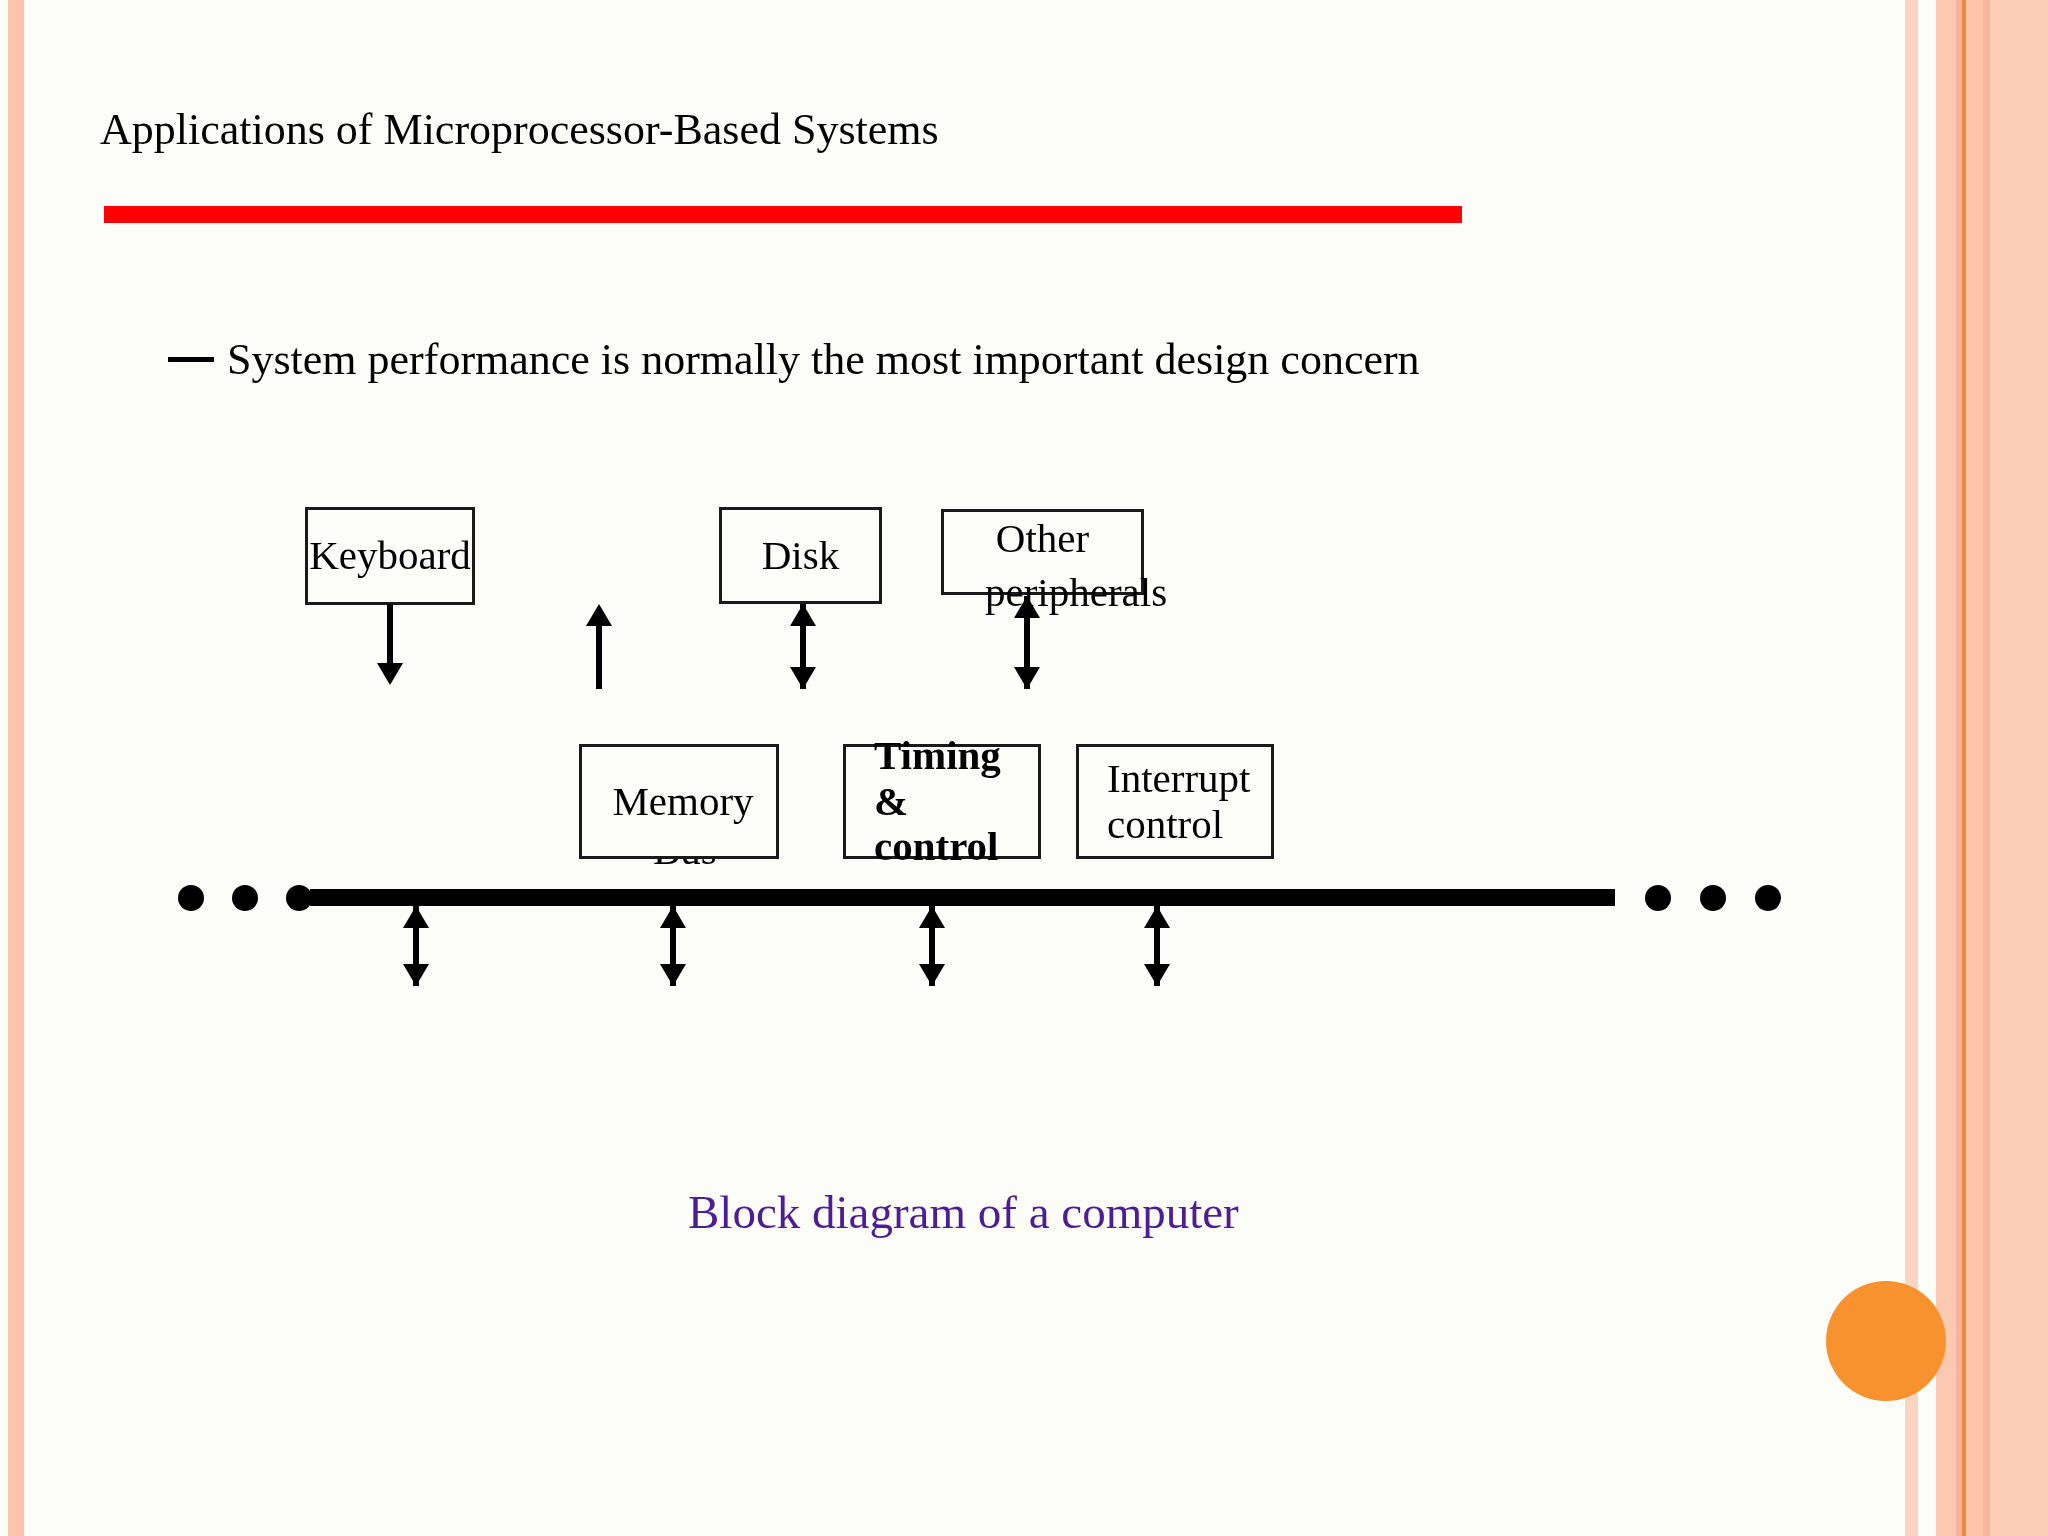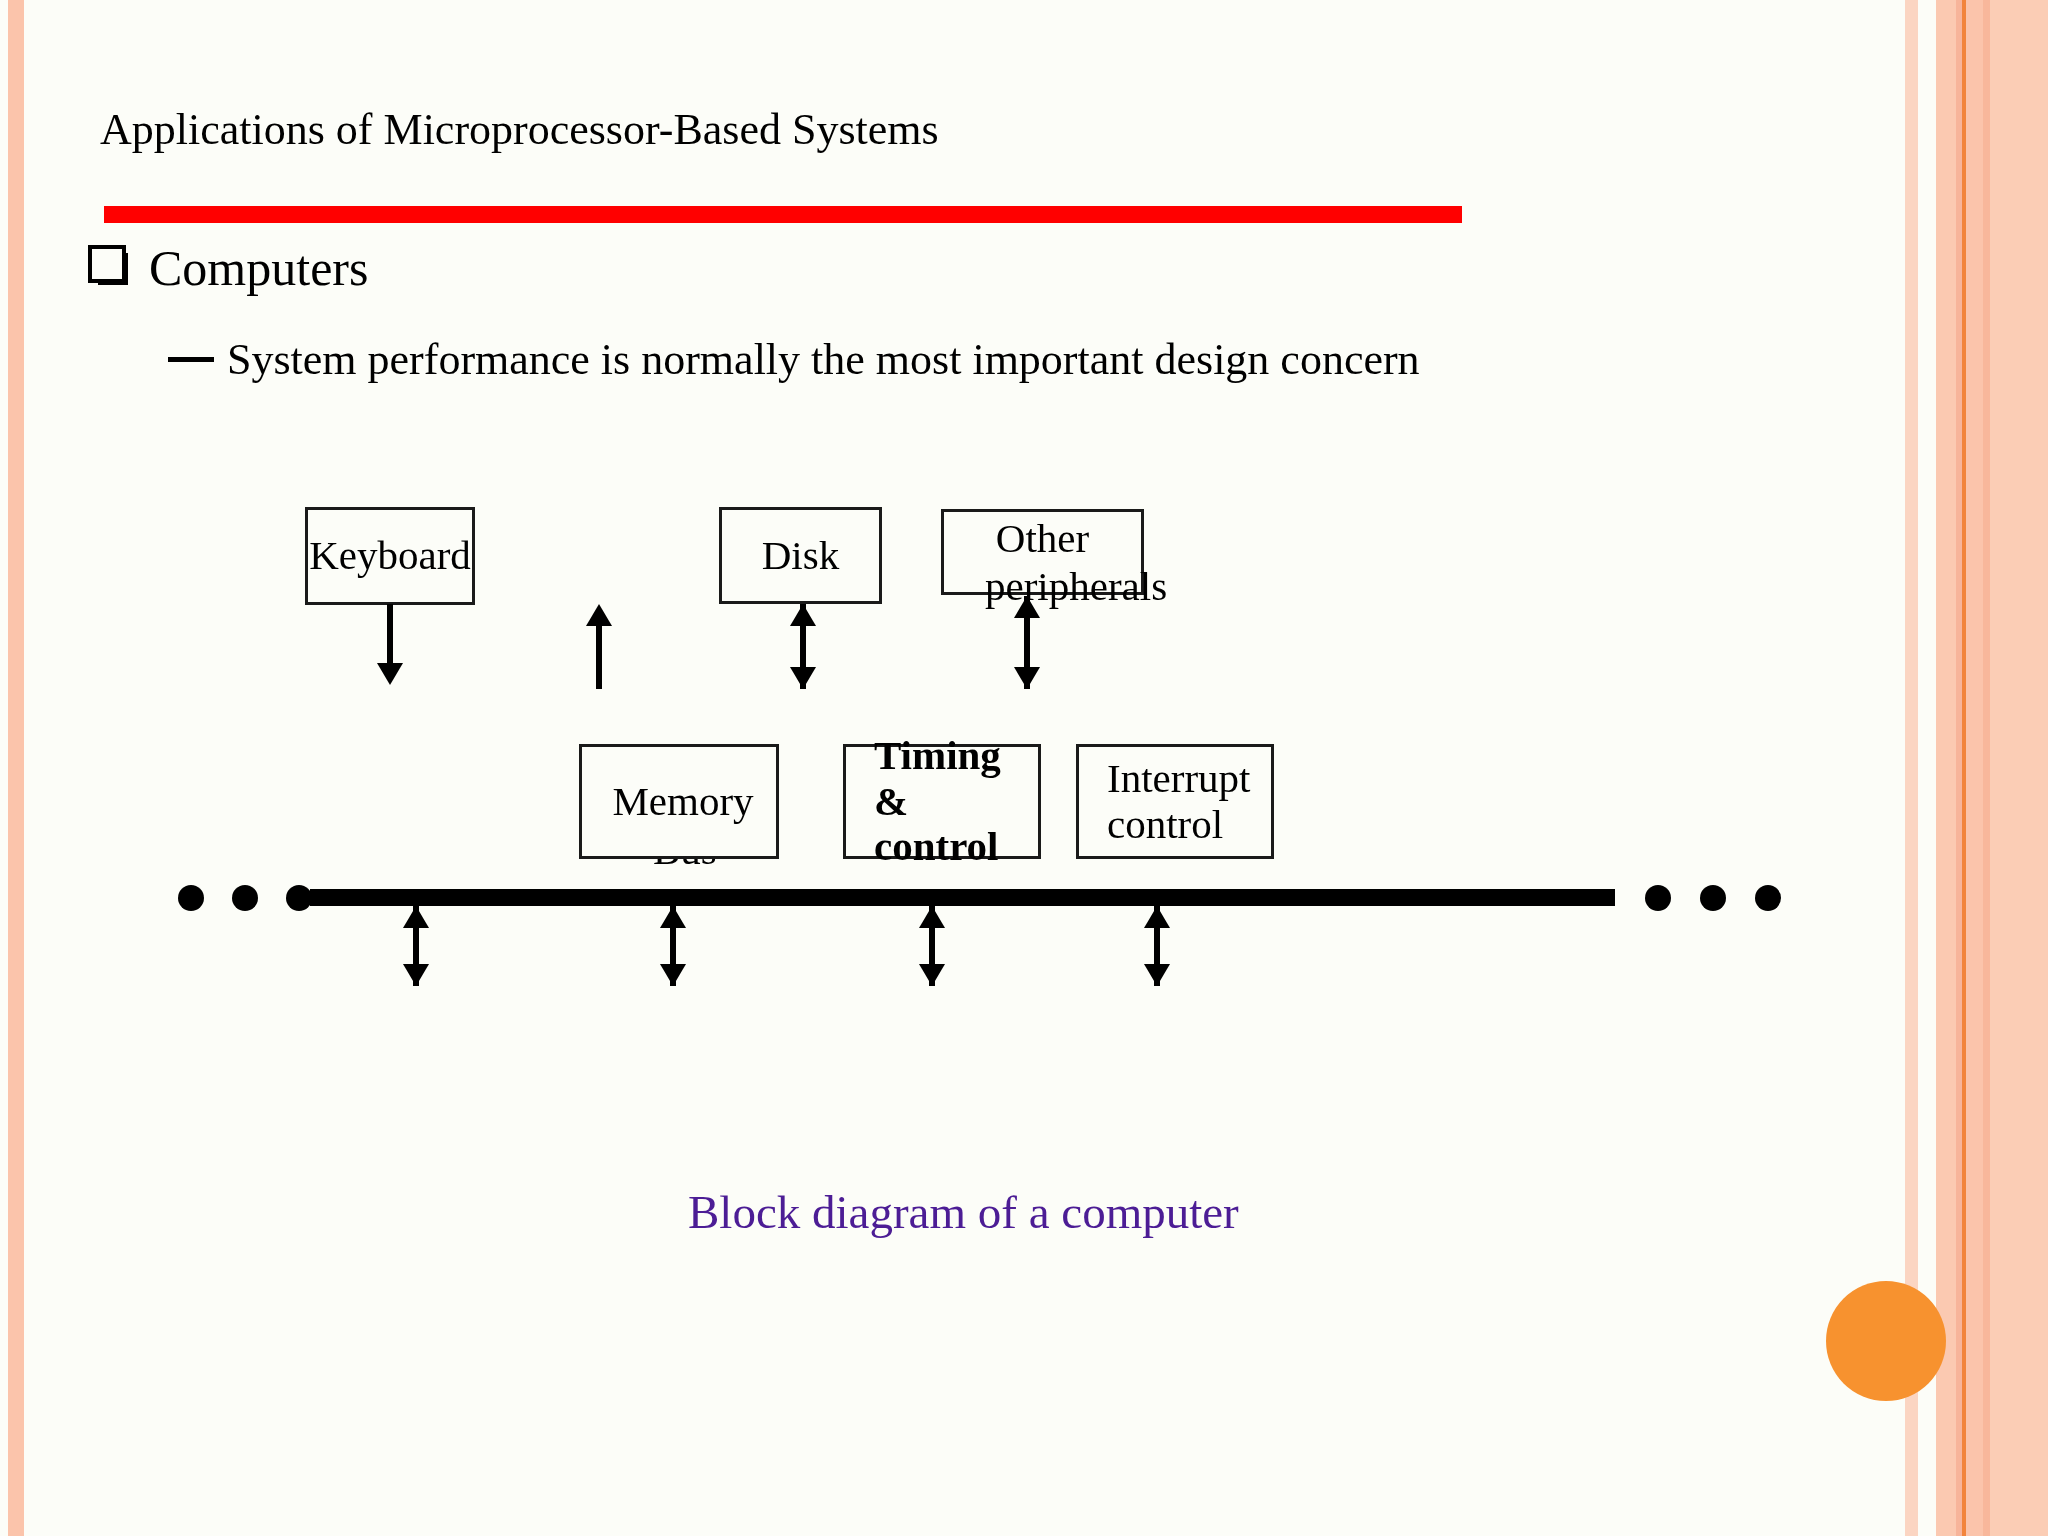--- a/index.html
+++ b/index.html
@@ -121,44 +121,40 @@
   <div class="stripe" style="left:1936px;width:20px;background:#FBC9B1;"></div>
   <div class="stripe" style="left:1956px;width:6px;background:#F7B49A;"></div>
   <div class="stripe" style="left:1962px;width:4px;background:#F2843C;"></div>
   <div class="stripe" style="left:1966px;width:17px;background:#FBC4AB;"></div>
   <div class="stripe" style="left:1983px;width:7px;background:#F8B79B;"></div>
   <div class="stripe" style="left:1990px;width:58px;background:#FBCDB5;"></div>
 
   <div id="title" style="color: rgb(0, 0, 0);">Applications of Microprocessor-Based Systems</div>
   <div id="title-rule" style="background: rgb(255, 0, 0);"></div>
 
-  <div id="bullet1">
-    <span class="bullet-square"></span>
-    <span>Computers</span>
-  </div>
 
   <div id="bullet2">
     <span class="emdash"></span><span>System performance is normally the most important design concern</span>
   </div>
 
   <div id="diagram">
 
     <div class="dbox center" style="left:305px;top:507px;width:170px;height:98px;">
       <span class="txt">Keyboard</span>
     </div>
 
 
     <div class="dbox center" style="left:719px;top:507px;width:163px;height:97px;">
       <span class="txt">Disk</span>
     </div>
 
     <div class="dbox" style="left:941px;top:509px;width:203px;height:86px;"></div>
     <div class="overflow-label" style="left:941px;top:516px;width:203px;">
         <div>Other</div>
-        <div style="margin-top: 2px; padding-left: 44px;">peripherals</div>
+        <div style="margin-top: 8px; padding-left: 44px;">peripherals</div>
       </div>
 
     <div>
       <div class="shaft" style="left:387px;top:604px;height:62px;"></div>
       <div class="head-down" style="left:377px;top:663px;"></div>
     </div>
 
     <div>
       <div class="shaft" style="left:596px;top:626px;height:63px;"></div>
       <div class="head-up" style="left:586px;top:604px;"></div>

